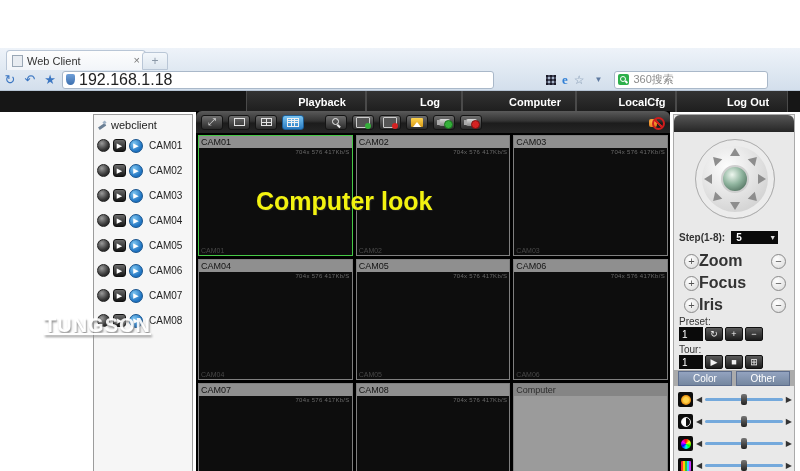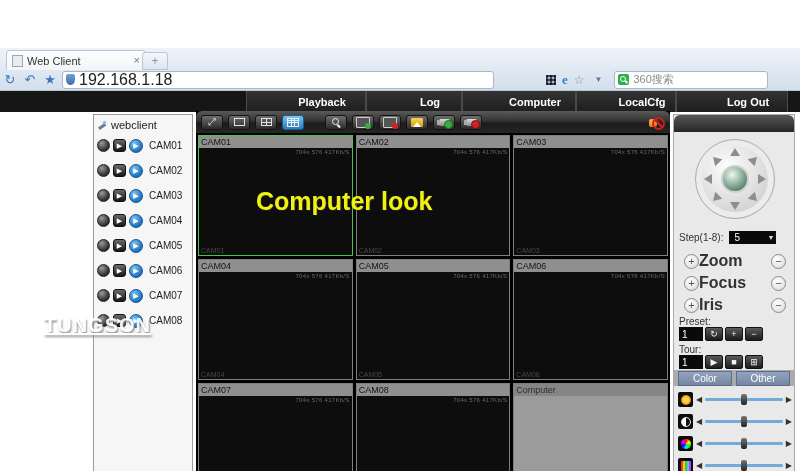--- a/index.html
+++ b/index.html
@@ -123,21 +123,21 @@
           border:1px solid #aaa;box-sizing:border-box;}
   .rp-head{height:17px;background:linear-gradient(#565656,#262626);border-radius:6px 6px 0 0;}
   .ptz-pad{position:absolute;left:21px;top:24px;width:78px;height:78px;border-radius:50%;
            background:radial-gradient(circle at 40% 35%,#fdfdfd,#d2d2d2 70%,#b5b5b5);
            border:1px solid #adadad;box-shadow:inset 0 0 0 6px #ececec;}
   .ptz-arrow{position:absolute;left:50%;top:50%;width:0;height:0;margin:-4px 0 0 -5px;
              border-left:5px solid transparent;border-right:5px solid transparent;border-bottom:8px solid #8d8d8d;}
   .ptz-center{position:absolute;left:50%;top:50%;width:28px;height:28px;margin:-14px 0 0 -14px;border-radius:50%;
               background:radial-gradient(circle at 38% 32%,#eef7ef,#8fb49e 45%,#51705f 85%);
               border:2px solid #cfcfcf;box-sizing:border-box;}
-  .step-row{position:absolute;left:5px;top:116px;width:112px;display:flex;align-items:center;}
+  .step-row{position:absolute;left:5px;top:116px;width:112px;display:flex;align-items:center;font-weight:bold;}
   .step-label{font-size:10px;color:#333;}
   .step-select{margin-left:6px;width:42px;height:13px;background:#0a0a0a;color:#fff;font-size:10px;
                display:flex;align-items:center;padding-left:5px;position:relative;}
   .step-caret{position:absolute;right:2px;top:3px;font-size:7px;color:#ddd;}
   .zfi-row{position:absolute;left:10px;width:102px;height:16px;display:flex;align-items:center;}
   .zfi-row .lbl{flex:1;text-align:left;font-size:16px;font-weight:bold;color:#333;}
   .rnd-btn{width:15px;height:15px;border-radius:50%;border:1px solid #8a8a8a;box-sizing:border-box;
            background:radial-gradient(circle at 38% 32%,#fff,#d8d8d8);color:#555;font-size:11px;line-height:12px;text-align:center;}
   .sec-label{position:absolute;left:5px;font-size:10px;color:#333;}
   .val-row{position:absolute;left:5px;display:flex;align-items:center;gap:2px;}

